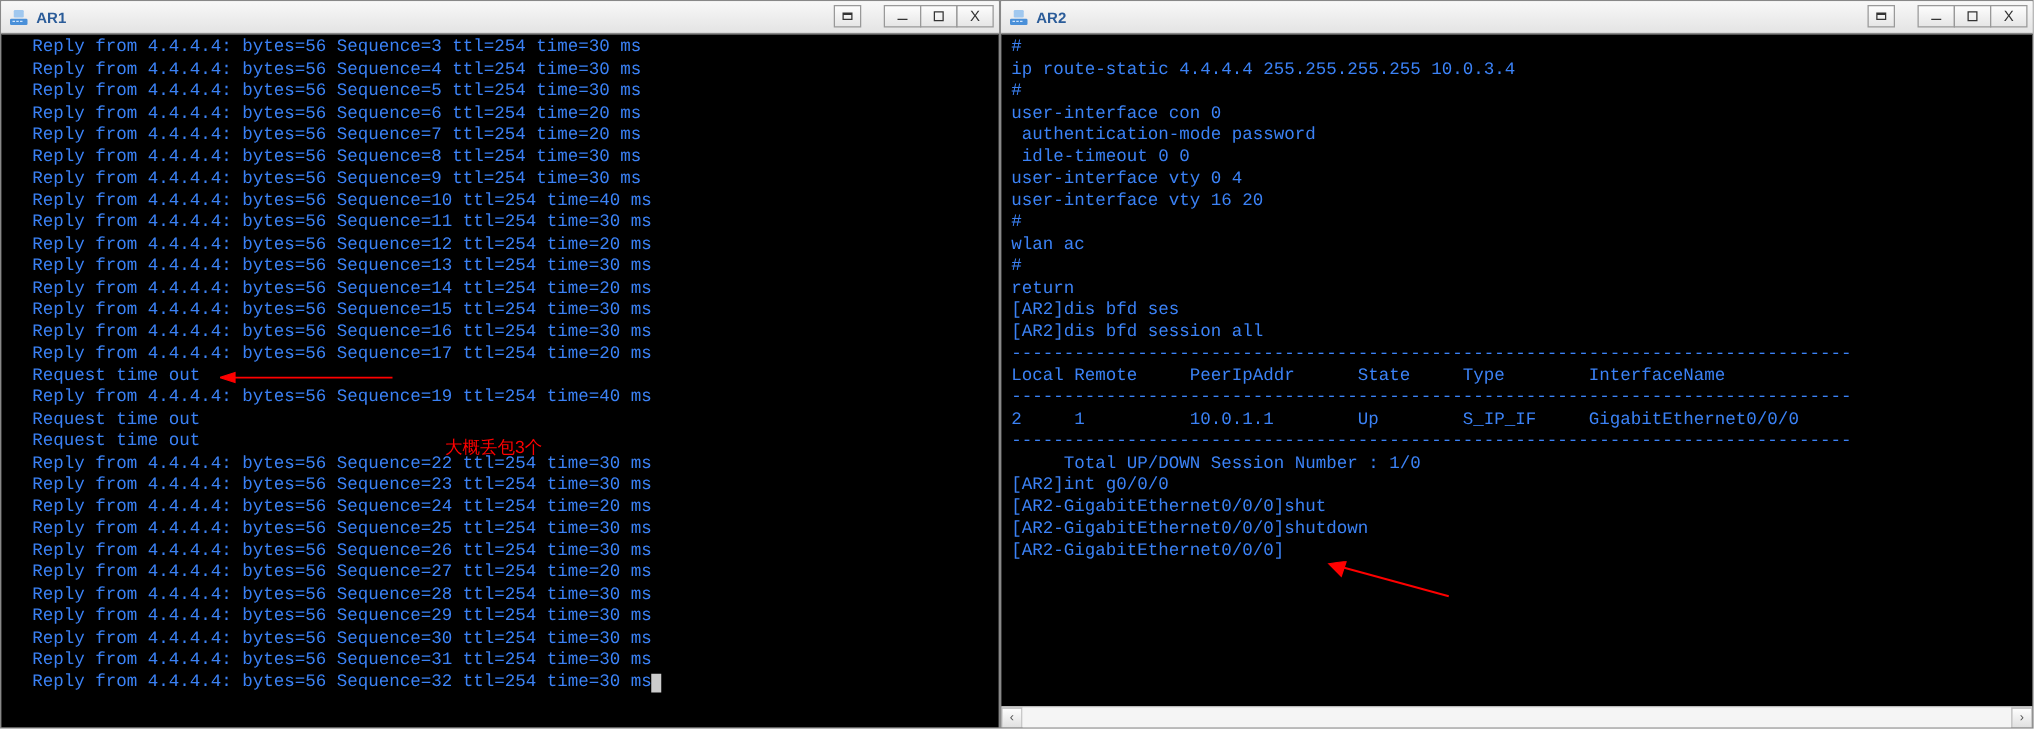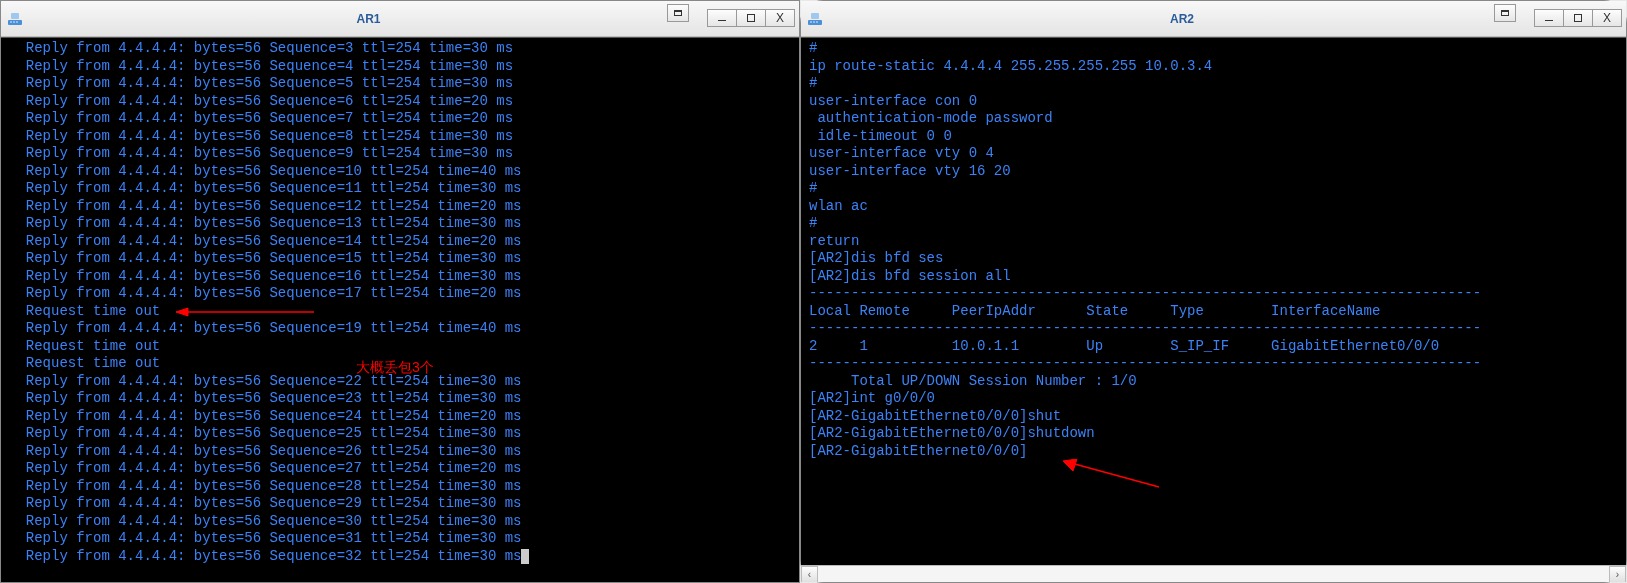--- a/index.html
+++ b/index.html
@@ -11,31 +11,30 @@
     display: flex;
     overflow: hidden;
   }
   .window {
     display: flex;
     flex-direction: column;
     border: 1px solid #888;
     background: #fff;
   }
   .window.ar1 { width: 800px; height: 583px; }
-  .window.ar2 { width: 827px; height: 583px; border-radius: 23px; }
+  .window.ar2 { width: 827px; height: 583px; }
 
   .titlebar {
-    height: 36px;
+    height: 26px;
     background: linear-gradient(#f8f8f8,#e4e4e4);
     display: flex;
     align-items: center;
     border-bottom: 1px solid #bbb;
     position: relative;
     user-select: none;
-    text-align: center;
   }
   .titlebar .app-icon {
     width: 16px; height: 16px;
     margin: 0 6px;
     display: flex; align-items: center; justify-content: center;
   }
   .titlebar .app-icon svg { width: 16px; height: 16px; }
   .titlebar .title {
     flex: 1;
     font-size: 12px;

